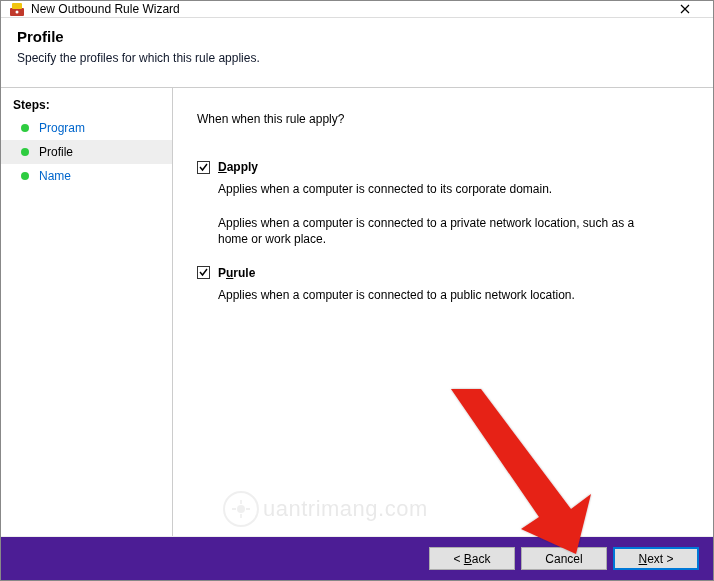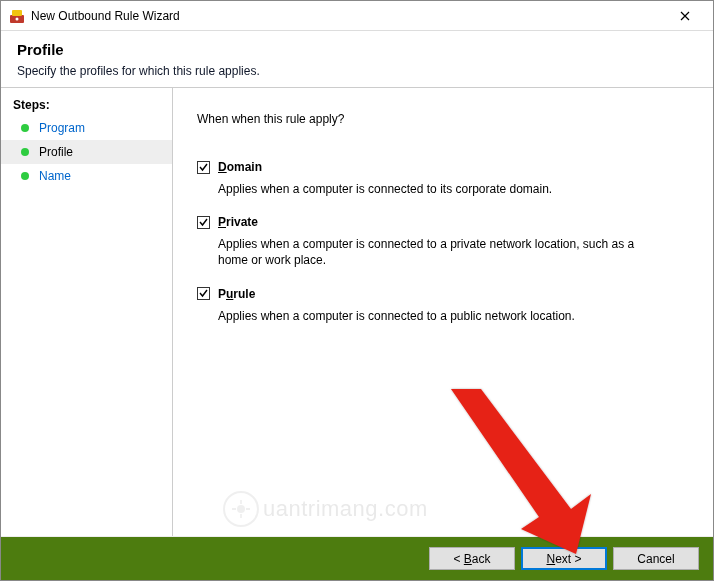--- a/index.html
+++ b/index.html
@@ -1,17 +1,17 @@
 <!DOCTYPE html>
 <html><head>
 <meta charset="utf-8">
 <style>
 * { box-sizing: border-box; margin: 0; padding: 0; }
 body { font-family: "Segoe UI", Tahoma, sans-serif; font-size: 12px; background: #fff; width: 714px; height: 581px; overflow: hidden; position: relative; border: 1px solid #888; }
-.titlebar { display: flex; align-items: center; height: 30px; padding: 0 8px; border-bottom: 1px solid #ddd; background: #fff; }
+.titlebar { display: flex; align-items: center; height: 17px; padding: 0 8px; border-bottom: 1px solid #ddd; background: #fff; }
 .titlebar-icon { width: 16px; height: 16px; margin-right: 6px; }
 .titlebar-text { flex: 1; font-size: 12px; }
 .titlebar-close { width: 40px; height: 28px; display: flex; align-items: center; justify-content: center; cursor: pointer; }
 .header { padding: 10px 16px 12px 16px; background: #fff; }
 .header-title { font-size: 15px; font-weight: bold; color: #000; margin-bottom: 6px; }
 .header-sub { font-size: 12px; color: #0f172a; }
 .body { position: absolute; top: 86px; bottom: 44px; left: 0; right: 0; display: flex; border-top: 1px solid #ccc; }
 .sidebar { width: 172px; background: #fff; border-right: 1px solid #ccc; padding: 6px 0; }
 .sidebar-title { font-weight: bold; padding: 4px 12px; font-size: 12px; }
 .step { display: flex; align-items: center; padding: 5px 12px 5px 20px; font-size: 12px; cursor: pointer; }
@@ -21,21 +21,21 @@
 .step.current .label { color: #000; }
 .content { flex: 1; padding: 24px 24px 0 24px; background: #fff; }
 .question { font-size: 12px; margin-bottom: 34px; }
 .option { margin-bottom: 18px; }
 .option-row { display: flex; align-items: center; }
 .checkbox { width: 13px; height: 13px; border: 1px solid #333; margin-right: 8px; display: flex; align-items: center; justify-content: center; background: #fff; cursor: pointer; }
 .checkbox svg { display: block; }
 .option-label { font-weight: bold; font-size: 12px; }
 .option-label .u { text-decoration: underline; }
 .option-desc { font-size: 12px; color: #000; margin-left: 21px; margin-top: 7px; max-width: 440px; line-height: 1.35; }
-.footer { position: absolute; bottom: 0; left: 0; right: 0; height: 44px; display: flex; align-items: center; justify-content: flex-end; padding: 0 14px; gap: 6px; background: #4d7c0f; border-top: 1px solid #eee; }
+.footer { position: absolute; bottom: 0; left: 0; right: 0; height: 44px; display: flex; align-items: center; justify-content: flex-end; padding: 0 14px; gap: 6px; background: #4c1d95; border-top: 1px solid #eee; }
 .btn { min-width: 86px; height: 23px; background: #e1e1e1; border: 1px solid #adadad; font-size: 12px; cursor: pointer; padding: 0 10px; }
 .btn.default { border: 2px solid #0078d7; background: #e1e1e1; }
 .btn .u { text-decoration: underline; }
 .arrow { position: absolute; left: 440px; top: 378px; pointer-events: none; }
 .watermark { position: absolute; left: 222px; top: 490px; opacity: 0.18; pointer-events: none; display: flex; align-items: center; gap: 4px; }
 .watermark-circle { width: 36px; height: 36px; border: 2px solid #aaa; border-radius: 50%; display: flex; align-items: center; justify-content: center; }
 .watermark-text { font-size: 22px; color: #888; letter-spacing: 0.5px; }
 </style>
 </head>
 <body>
@@ -81,55 +81,47 @@
   <div class="content">
     <div class="question">When when this rule apply?</div>
 
     <div class="option">
       <div class="option-row">
         <div class="checkbox">
             <svg width="11" height="11" viewBox="0 0 11 11">
               <path d="M2 5 L4.5 8 L9 2" stroke="#000" stroke-width="1.4" fill="none"></path>
             </svg>
           </div>
-        <span class="option-label"><span class="u">D</span><span>omain</span></span>
+        <span class="option-label"><span class="u">D</span><span>apply</span></span>
       </div>
       <div class="option-desc">Applies when a computer is connected to its corporate domain.</div>
     </div>
 
     <div class="option">
-      <div class="option-row">
-        <div class="checkbox">
-            <svg width="11" height="11" viewBox="0 0 11 11">
-              <path d="M2 5 L4.5 8 L9 2" stroke="#000" stroke-width="1.4" fill="none"></path>
-            </svg>
-          </div>
-        <span class="option-label"><span class="u">P</span><span>rivate</span></span>
-      </div>
       <div class="option-desc">Applies when a computer is connected to a private network location, such as a home or work place.</div>
     </div>
 
     <div class="option">
       <div class="option-row">
         <div class="checkbox">
             <svg width="11" height="11" viewBox="0 0 11 11">
               <path d="M2 5 L4.5 8 L9 2" stroke="#000" stroke-width="1.4" fill="none"></path>
             </svg>
           </div>
         <span class="option-label"><span>P</span><span class="u">u</span><span>rule</span></span>
       </div>
       <div class="option-desc">Applies when a computer is connected to a public network location.</div>
     </div>
   </div>
 </div>
 
 <div class="footer">
   <button class="btn"><span>&lt; </span><span class="u">B</span><span>ack</span></button>
+  <button class="btn">Cancel</button>
   <button class="btn default"><span class="u">N</span><span>ext &gt;</span></button>
-  <button class="btn">Cancel</button>
 </div>
 
 <svg class="arrow" width="160" height="180" viewBox="0 0 160 180">
   <defs>
       <filter id="s">
         <feDropShadow dx="0" dy="0" stdDeviation="1" flood-opacity="0.3"></feDropShadow>
       </filter>
     </defs>
   <polygon points="10,10 40,10 130,130 150,115 135,175 80,150 98,138 10,10" fill="#e62117" filter="url(#s)"></polygon>
 </svg>

